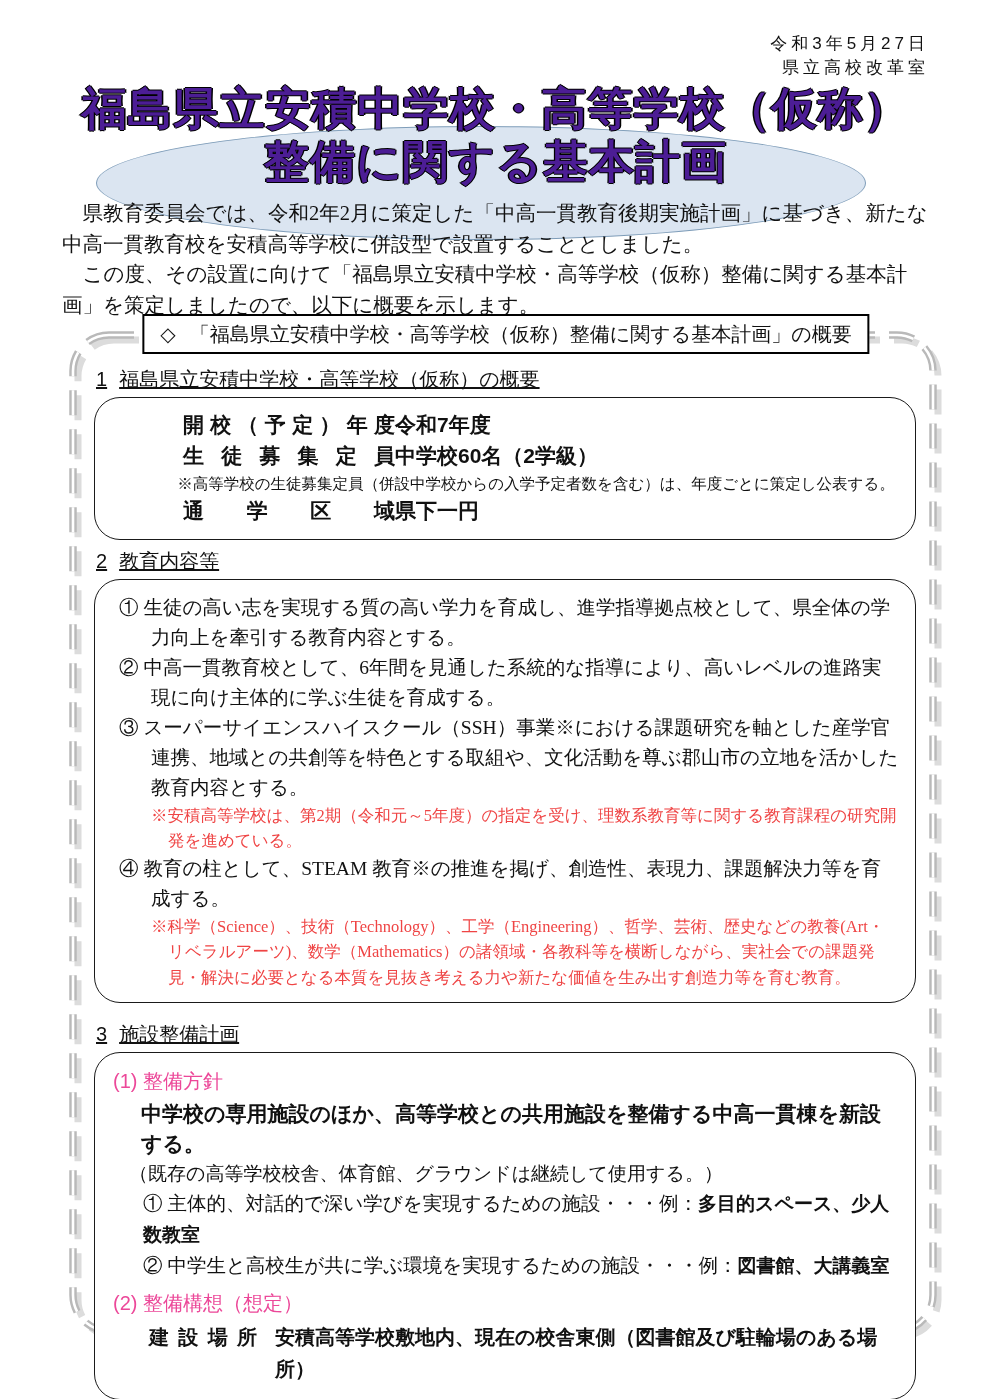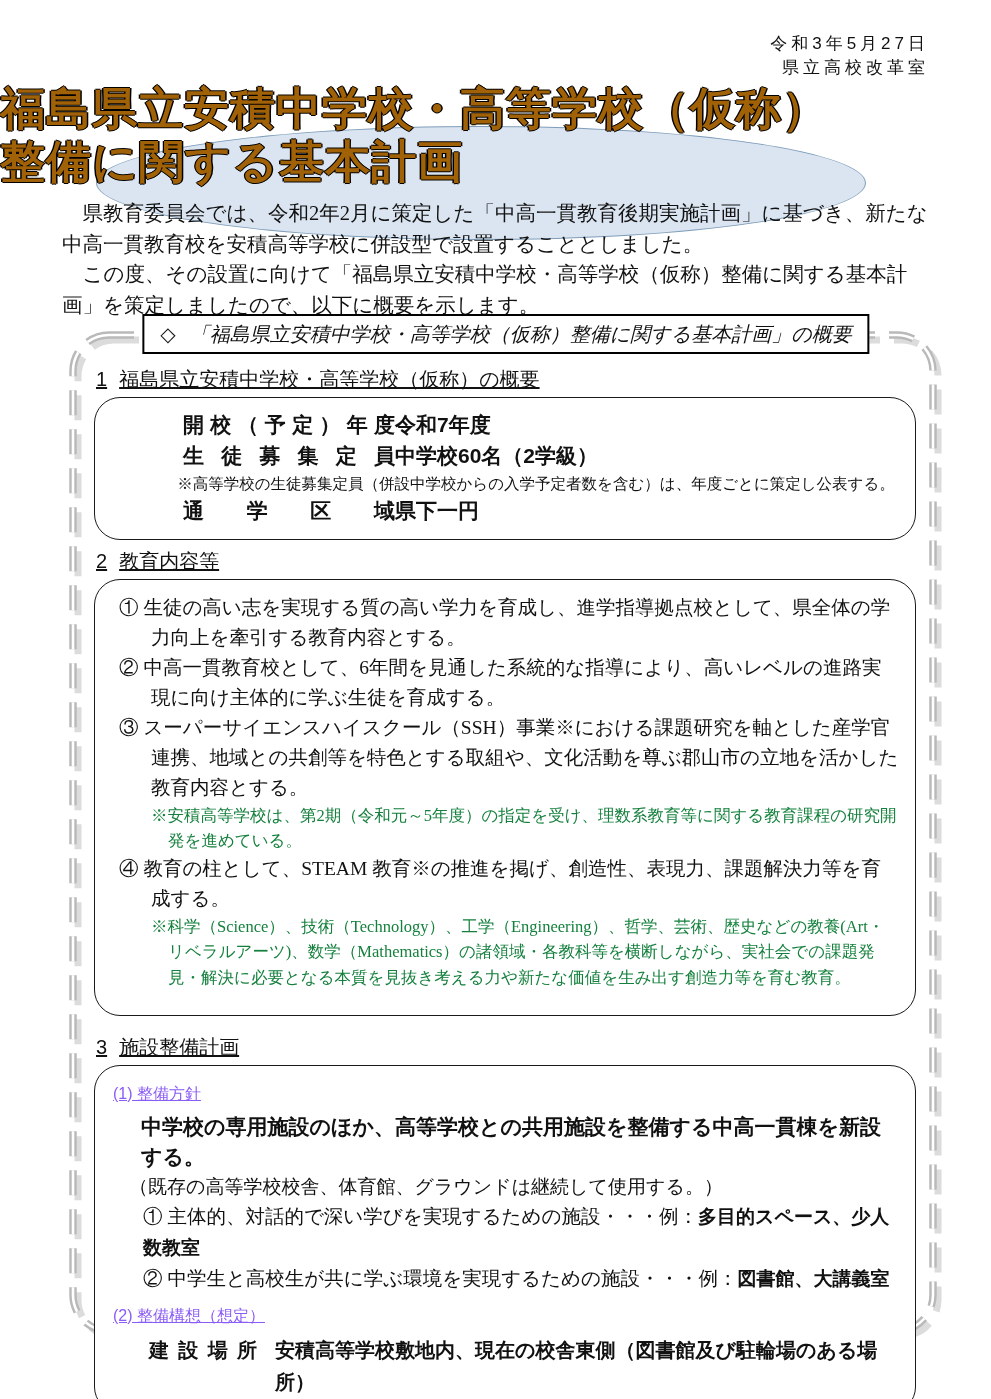--- a/index.html
+++ b/index.html
@@ -14,66 +14,66 @@
     position:absolute;top:32px;right:62px;text-align:right;
     font-size:17px;line-height:24px;letter-spacing:4px;color:#111;
   }
   
   .title-area{position:absolute;top:82px;left:0;width:100%;height:120px;}
   .title-ellipse{
     position:absolute;left:96px;top:44px;width:768px;height:112px;
     border-radius:50%;
   }
   .title-text{
-    position:relative;font-size:45px;line-height:53px;
-    font-weight:900;color:#a16207;letter-spacing:1px;
+    position:relative;text-align:center;font-size:45px;line-height:53px;
+    font-weight:900;color:#4c1d95;letter-spacing:1px;
     text-shadow:1.4px 0 0 #000,-1.4px 0 0 #000,0 1px 0 #000,0 -1px 0 #000;
   }
   
   .intro{
     position:absolute;top:198px;left:62px;width:868px;
     font-size:20.5px;line-height:30.5px;color:#111;
   }
   .intro p{margin:0;text-indent:1em;}
   
   .outer-box{position:absolute;left:68px;top:330px;width:876px;height:1012px;}
   .dash-border{position:absolute;left:0;top:0;width:876px;height:1012px;}
   .banner{
     position:absolute;top:-16px;left:50%;transform:translateX(-50%);
     background:#fff;border:2px solid #000;padding:5px 16px;
-    font-size:20px;line-height:26px;white-space:nowrap;color:#111;font-style:italic;
+    font-size:20px;line-height:26px;white-space:nowrap;color:#111;
   }
   .banner .diamond{margin-right:14px;}
   .outer-content{position:absolute;left:26px;top:36px;width:822px;}
   .sec-heading{font-size:20px;line-height:26px;margin:0 0 5px 2px;color:#111;text-decoration:underline;}
   .sec-num{margin-right:12px;}
   .round-box{
     border:1.7px solid #1a1a1a;border-radius:26px;background:#fff;
   }
   
   .box1{padding:12px 4px 12px 88px;margin-bottom:8px;}
   .b1row{display:flex;font-weight:bold;font-size:21px;line-height:30.5px;}
   .b1label{display:inline-block;width:212px;text-align:justify;text-align-last:justify;flex:none;}
   .b1value{flex:1;}
   .b1note{
     font-size:15.5px;line-height:25px;margin-left:-22px;color:#111;text-align:center;
   }
   
-  .box2{padding:13px 16px 25px 24px;margin-bottom:18px;}
+  .box2{padding:13px 16px 12px 24px;margin-bottom:18px;}
   .b2item{
     font-size:19.5px;line-height:30px;color:#111;
     padding-left:32px;text-indent:-32px;margin:0;
   }
   .b2note{
-    font-size:16.5px;line-height:25.5px;color:#15803d;
+    font-size:16.5px;line-height:25.5px;color:#ef4444;
     margin-left:32px;padding-left:17px;text-indent:-17px;
   }
   
   .box3{padding:12px 14px 14px 18px;}
-  .sub-heading{font-size:16px;line-height:28px;margin:2px 0 4px 0;color:#8b5cf6;text-decoration:underline;}
+  .sub-heading{font-size:20px;line-height:28px;margin:2px 0 4px 0;color:#ec4899;}
   .policy-bold{font-size:21px;line-height:30px;font-weight:bold;margin-left:28px;}
   .policy-note{font-size:19px;line-height:29px;margin-left:16px;}
   .b3item{font-size:19.5px;line-height:31px;margin-left:30px;}
   .b3item .bold-part{font-weight:bold;font-size:19px;}
   .concept-row{display:flex;font-weight:bold;font-size:20px;line-height:32px;margin-left:36px;}
   .concept-label{display:inline-block;width:108px;text-align:justify;text-align-last:justify;flex:none;margin-right:18px;}
 </style>
 </head>
 <body>
 

